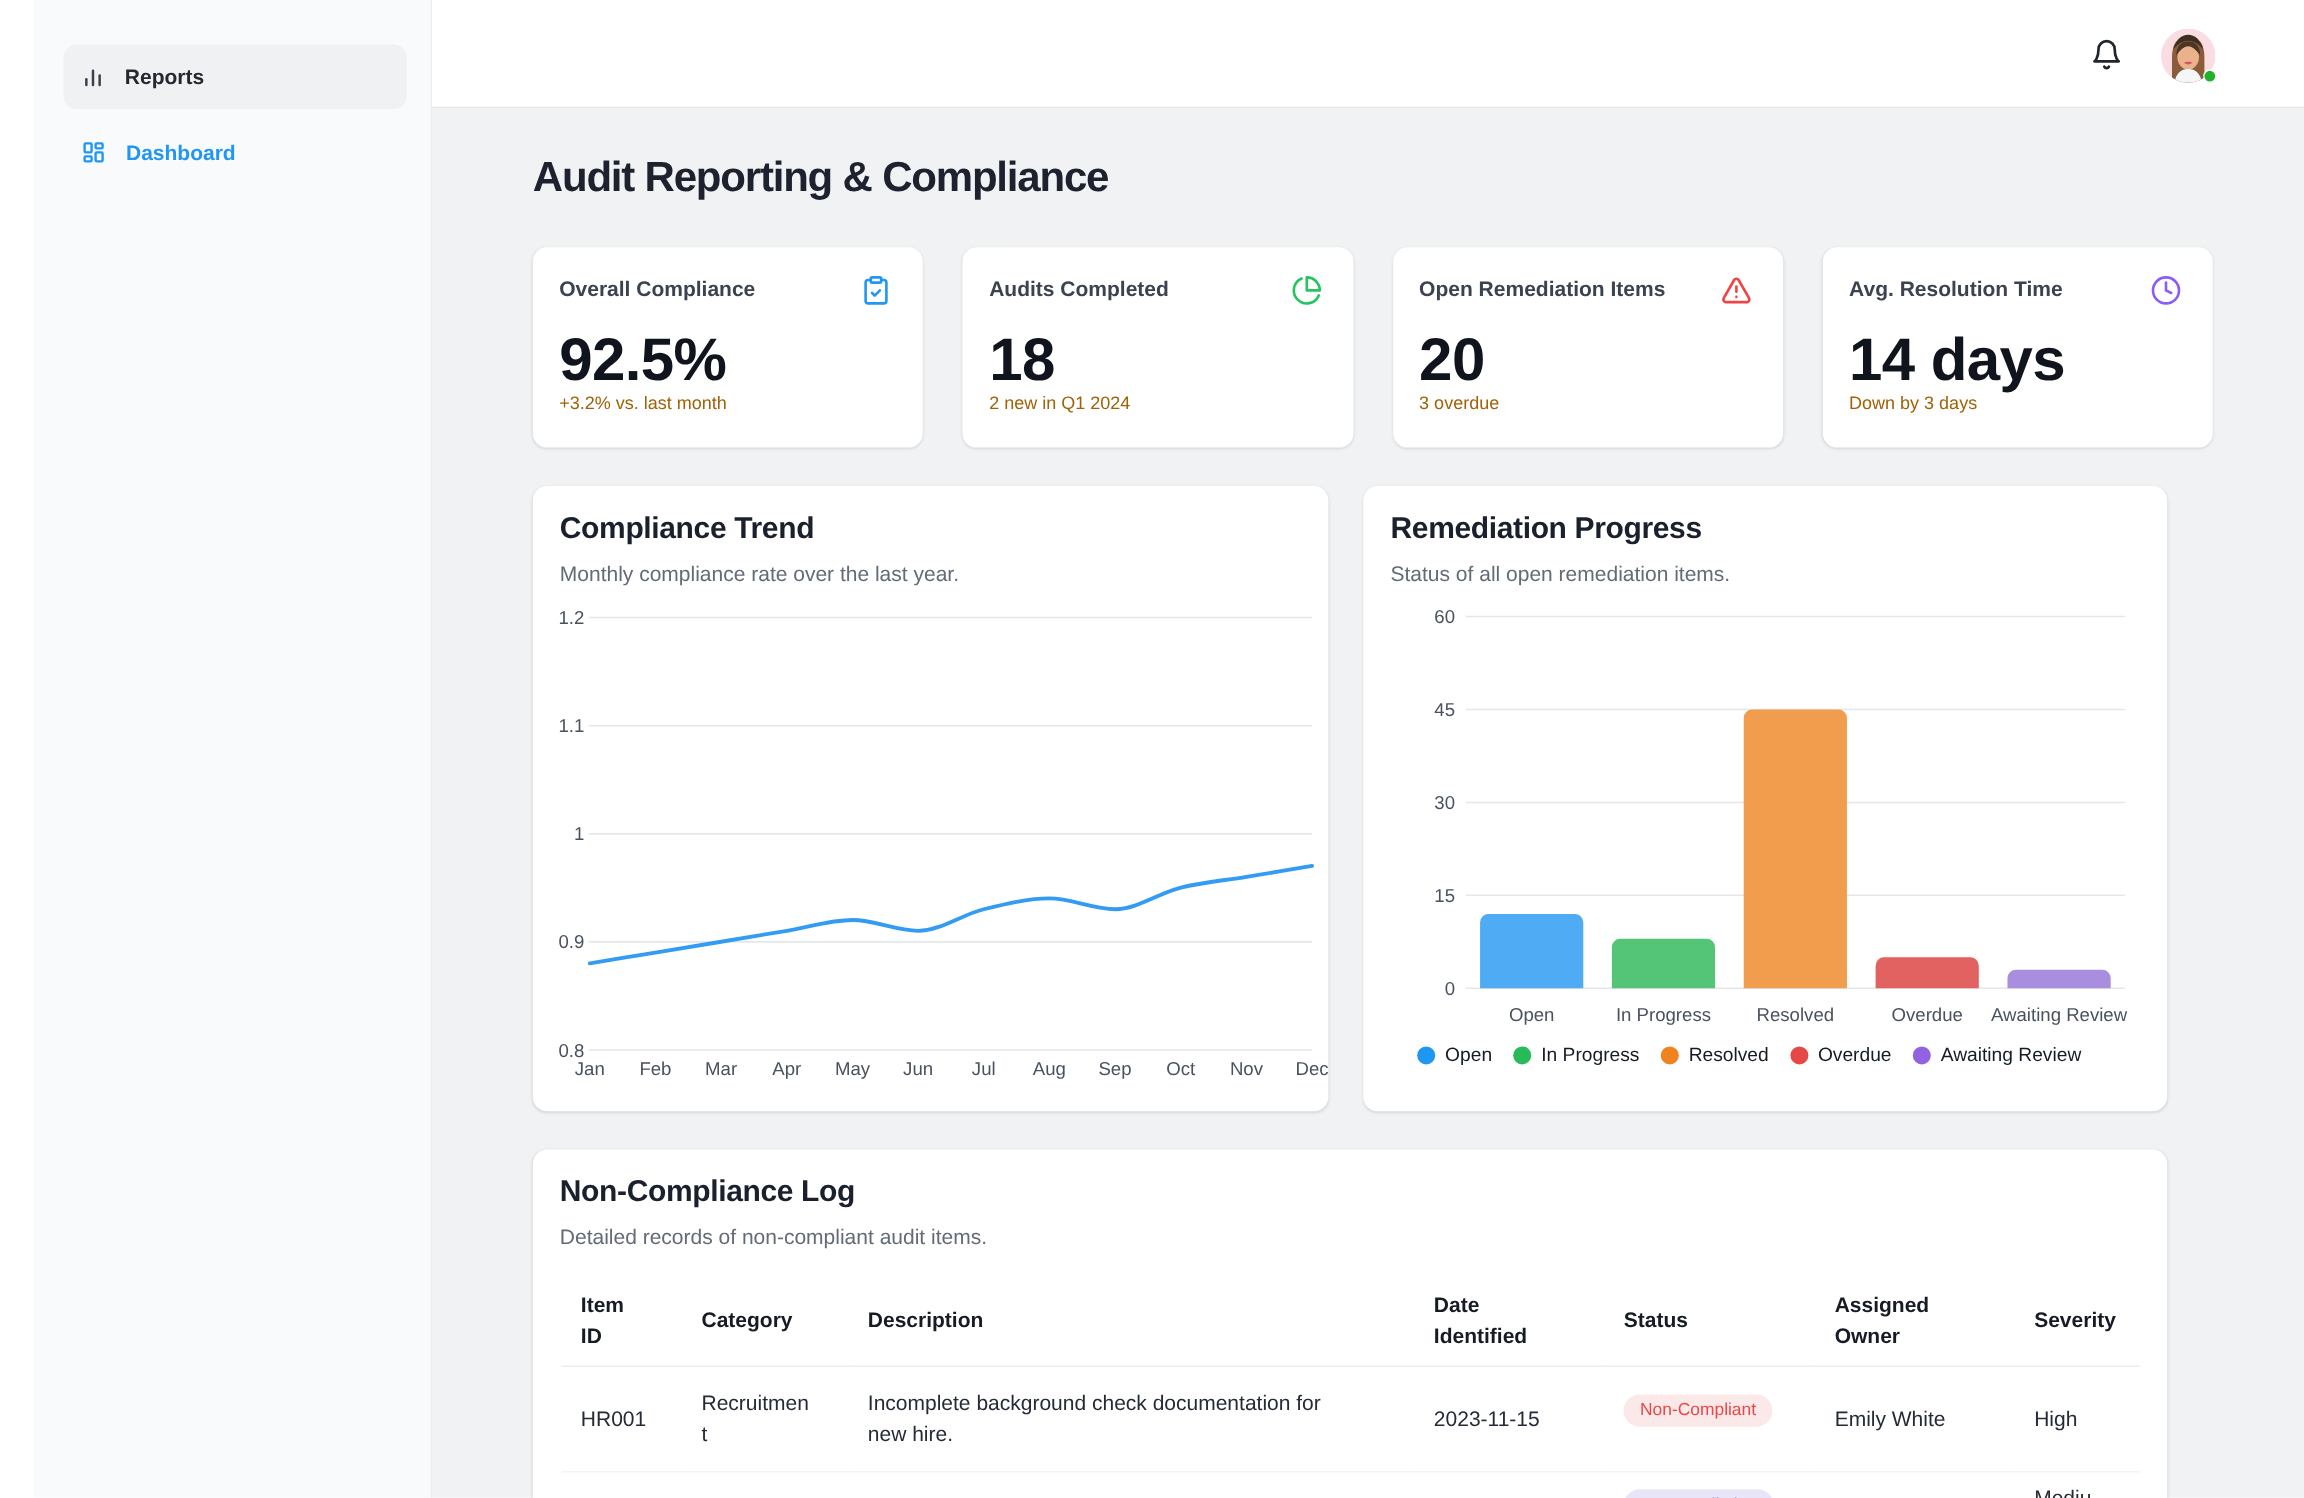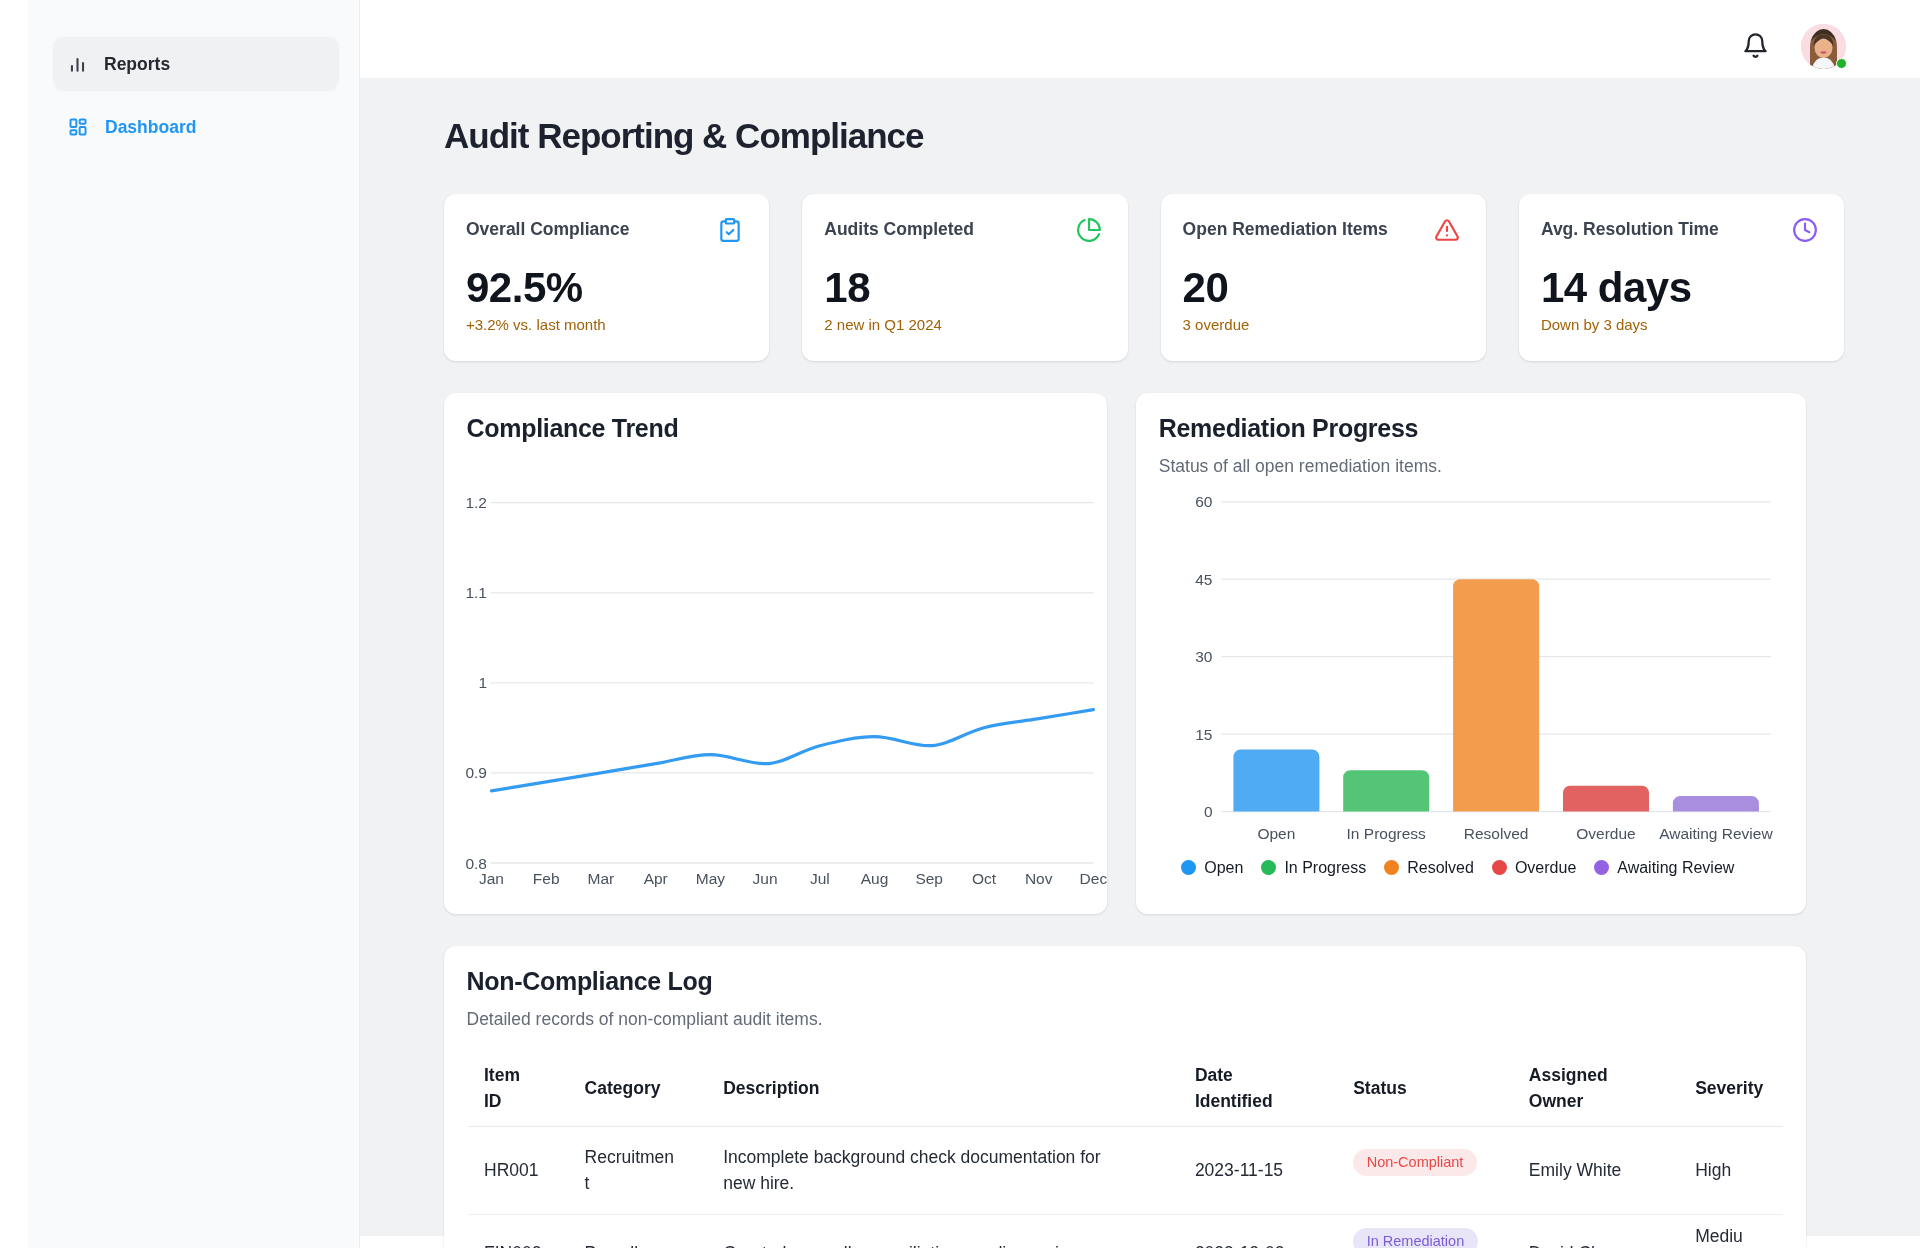--- a/index.html
+++ b/index.html
@@ -13,32 +13,32 @@
 .nav-item svg { margin-right:17px; flex:none; }
 .nav-item.active { color:#2196f3; }
 .nav-item.pill { background:#f0f1f3; }
 .topbar { position:absolute; left:360px; top:0; width:1560px; height:90px;
   background:#fff; border-bottom:1px solid #e5e7eb; }
 .bell { position:absolute; left:1382px; top:32px; }
 .avatar { position:absolute; left:1441px; top:24px; width:45px; height:45px;
   border-radius:50%; overflow:hidden; background:#f9d8dc; }
 .status { position:absolute; left:1476px; top:58px; width:11px; height:11px;
   border-radius:50%; background:#1fb32a; border:1.5px solid #fff; }
-.main { position:absolute; left:360px; top:78px; width:1560px; height:1158px;
+.main { position:absolute; left:360px; top:90px; width:1560px; height:1158px;
   background:#f1f2f4; }
 .content { position:absolute; left:84px; top:0; width:1362px; }
 h1 { margin-top:40px; font-size:35px; line-height:35px; font-weight:700; color:#1d222e;
   letter-spacing:-1px; }
 .stats { margin-top:40.5px; display:grid; grid-template-columns:repeat(4,325.3px);
   column-gap:33px; }
 .card { background:#fff; border-radius:12px;
   box-shadow:0 1px 2px rgba(16,24,40,.05), 0 1px 3px rgba(16,24,40,.07); }
 .stat { height:167px; padding:22px; position:relative; }
 .stat .t { font-size:17.5px; line-height:26px; font-weight:700; color:#3c4350; }
-.stat .n { margin-top:22px; font-size:42px; line-height:48px; font-weight:700; color:#10141d; letter-spacing:-0.5px; }
+.stat .n { margin-top:22px; font-size:50px; line-height:48px; font-weight:700; color:#10141d; letter-spacing:-0.5px; }
 .stat .s { font-size:15px; line-height:22px; color:#a16207; margin-top:2px; }
 .stat svg.ic { position:absolute; top:23px; right:26px; }
 .charts { margin-top:32px; display:flex; }
 .chart1 { width:663px; height:521px; position:relative; }
 .chart2 { margin-left:29.5px; width:670px; height:521px; position:relative; }
 .chart1 h2, .chart2 h2, .log h2 { padding:20px 22.5px 0; font-size:25px; line-height:31px;
   font-weight:700; color:#1b212c; letter-spacing:-0.3px; }
 .chart1 p, .chart2 p, .log p { padding:11px 22.5px 0; font-size:17.5px; line-height:22px;
   color:#636b77; }
 .legend { position:absolute; left:45px; top:466px; display:flex; align-items:center; }
@@ -145,20 +145,21 @@
       <svg class="ic" width="26" height="26" viewBox="0 0 24 24" fill="none" stroke="#8b5cf6" stroke-width="2" stroke-linecap="round" stroke-linejoin="round">
             <circle cx="12" cy="12" r="10"></circle>
             <polyline points="12 6 12 12 16 14"></polyline>
           </svg>
     </div>
   </div>
 
   <div class="charts">
     <div class="card chart1">
       <h2>Compliance Trend</h2>
+      <p>Monthly compliance rate over the last year.</p>
       <svg width="663" height="521" viewBox="0 0 663 521" style="position:absolute;left:0;top:0;overflow:visible;">
         <g stroke="#e4e7ea" stroke-width="1.3">
           <line x1="46.6" y1="109.6" x2="649.6" y2="109.6"></line>
           <line x1="46.6" y1="199.8" x2="649.6" y2="199.8"></line>
           <line x1="46.6" y1="289.9" x2="649.6" y2="289.9"></line>
           <line x1="46.6" y1="379.9" x2="649.6" y2="379.9"></line>
           <line x1="46.6" y1="470.0" x2="649.6" y2="470.0"></line>
         </g>
         <g font-size="15.5" fill="#49525f" text-anchor="end">
           <text x="43" y="115.1">1.2</text>

